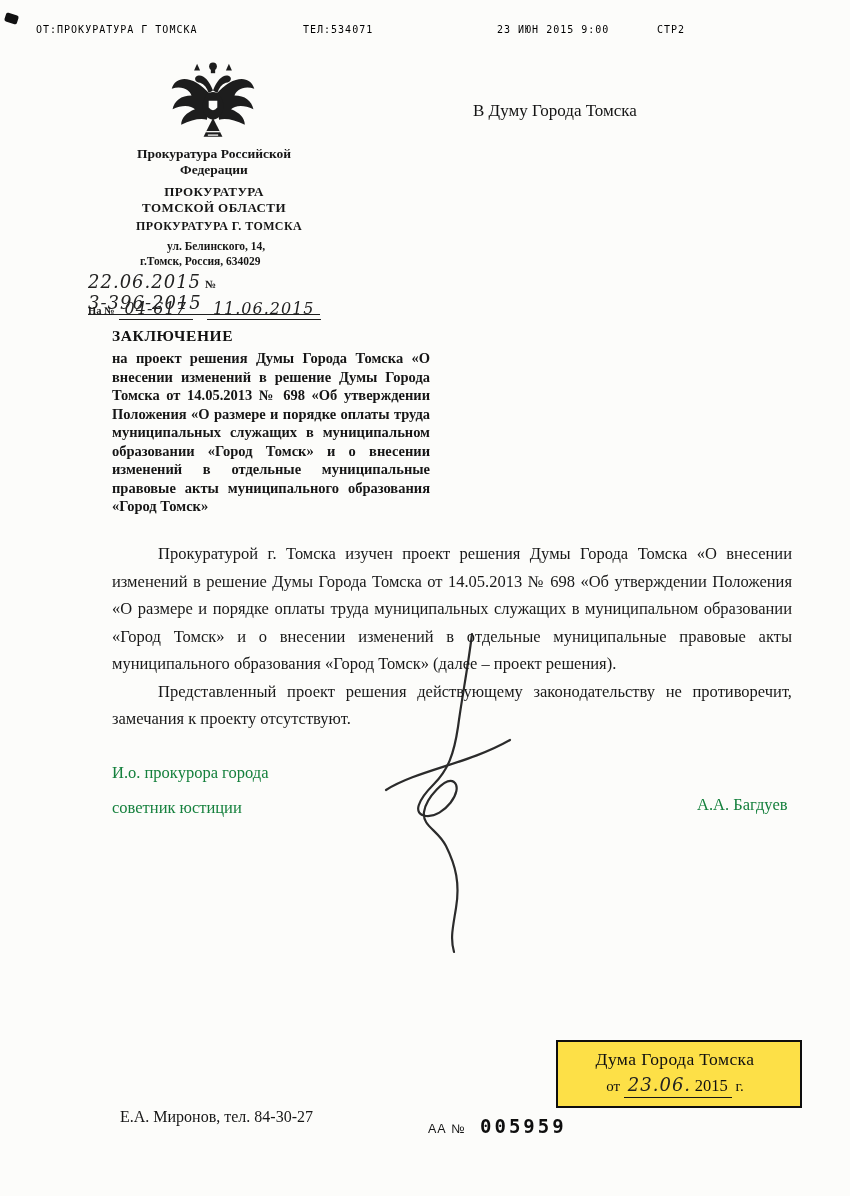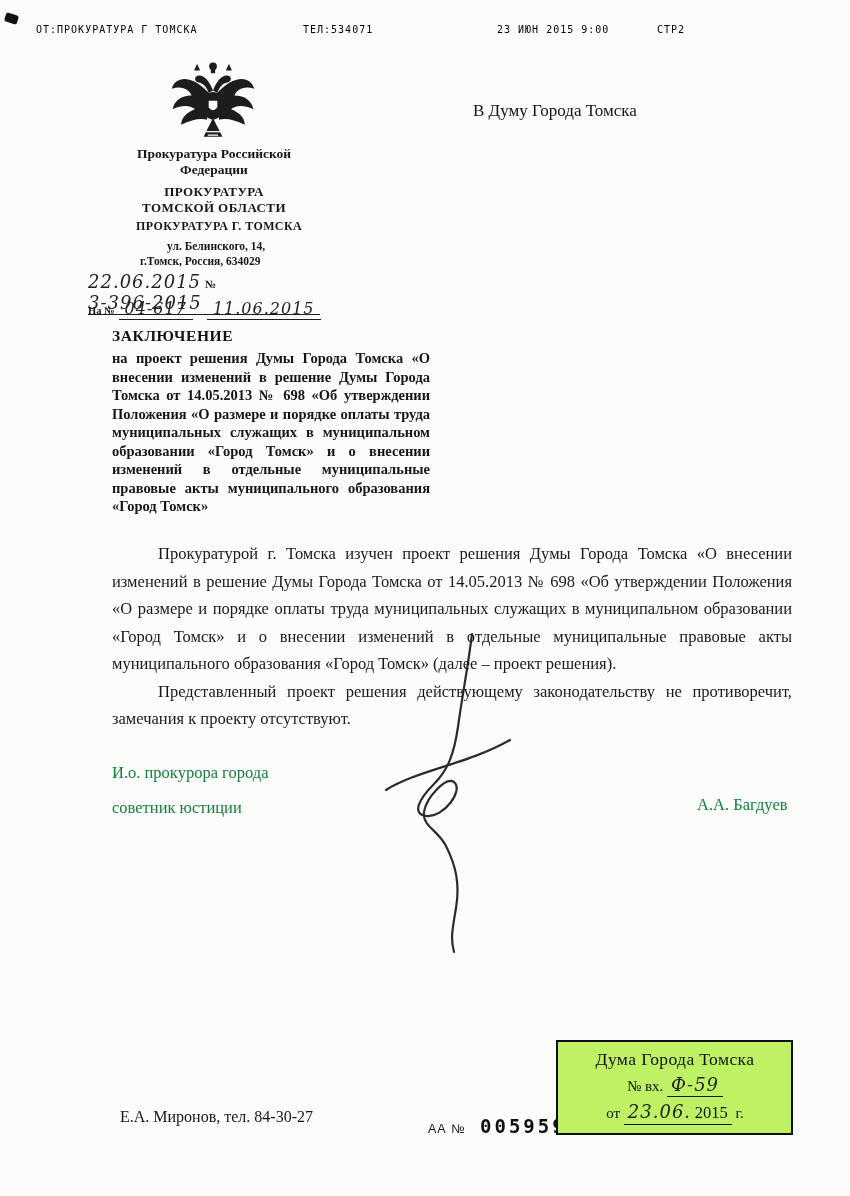--- a/index.html
+++ b/index.html
@@ -53,21 +53,21 @@
   
   .executor{font-size:16px;white-space:nowrap;color:#161616;}
   .blank-series{font-family:"Liberation Sans", sans-serif;font-size:12.5px;letter-spacing:1px;color:#141414;}
   .blank-number{
     font-family:"DejaVu Sans Mono", monospace;font-weight:bold;
     font-size:19px;letter-spacing:3px;color:#0e0e0e;
   }
   
   .stamp{
     width:226px;border:2.5px solid #0e0e0e;
-    padding:7px 3px 8px 4px;text-align:center;background:#bef264;
+    padding:7px 12px 8px 4px;text-align:center;background:#fde047;
   }
   .stamp-org{font-size:17.5px;letter-spacing:.4px;color:#101010;white-space:nowrap;}
   .stamp-row{margin-top:4px;font-size:15px;color:#101010;}
   .stamp-hand{font-size:18px;}
   .stamp-ul{border-bottom:1.6px solid #161616;padding:0 4px 1px 4px;display:inline-block;}
   .stamp-year{font-size:16.5px;font-family:"Liberation Serif", serif;font-style:normal;}
 </style>
 </head>
 <body>
 
@@ -148,24 +148,20 @@
     </svg>
   </div>
 
   <div class="abs executor" style="left:120px;top:1108px;">Е.А. Миронов, тел. 84-30-27</div>
   <div class="abs blank-series" style="left:428px;top:1122px;">АА №</div>
   <div class="abs blank-number" style="left:480px;top:1115px;">005959</div>
 
   <div class="abs stamp" style="left:556px;top:1040px;">
     <div class="stamp-org">Дума Города Томска</div>
     <div class="stamp-row">
-      <span>№ вх.</span>
-      <span class="stamp-ul"><span class="hand stamp-hand">Ф-59</span></span>
-    </div>
-    <div class="stamp-row">
       <span>от</span>
       <span class="stamp-ul">
         <span class="hand stamp-hand">23.06.</span>
         <span class="stamp-year">2015</span>
       </span>
       <span>г.</span>
     </div>
   </div>
 
 </div>

